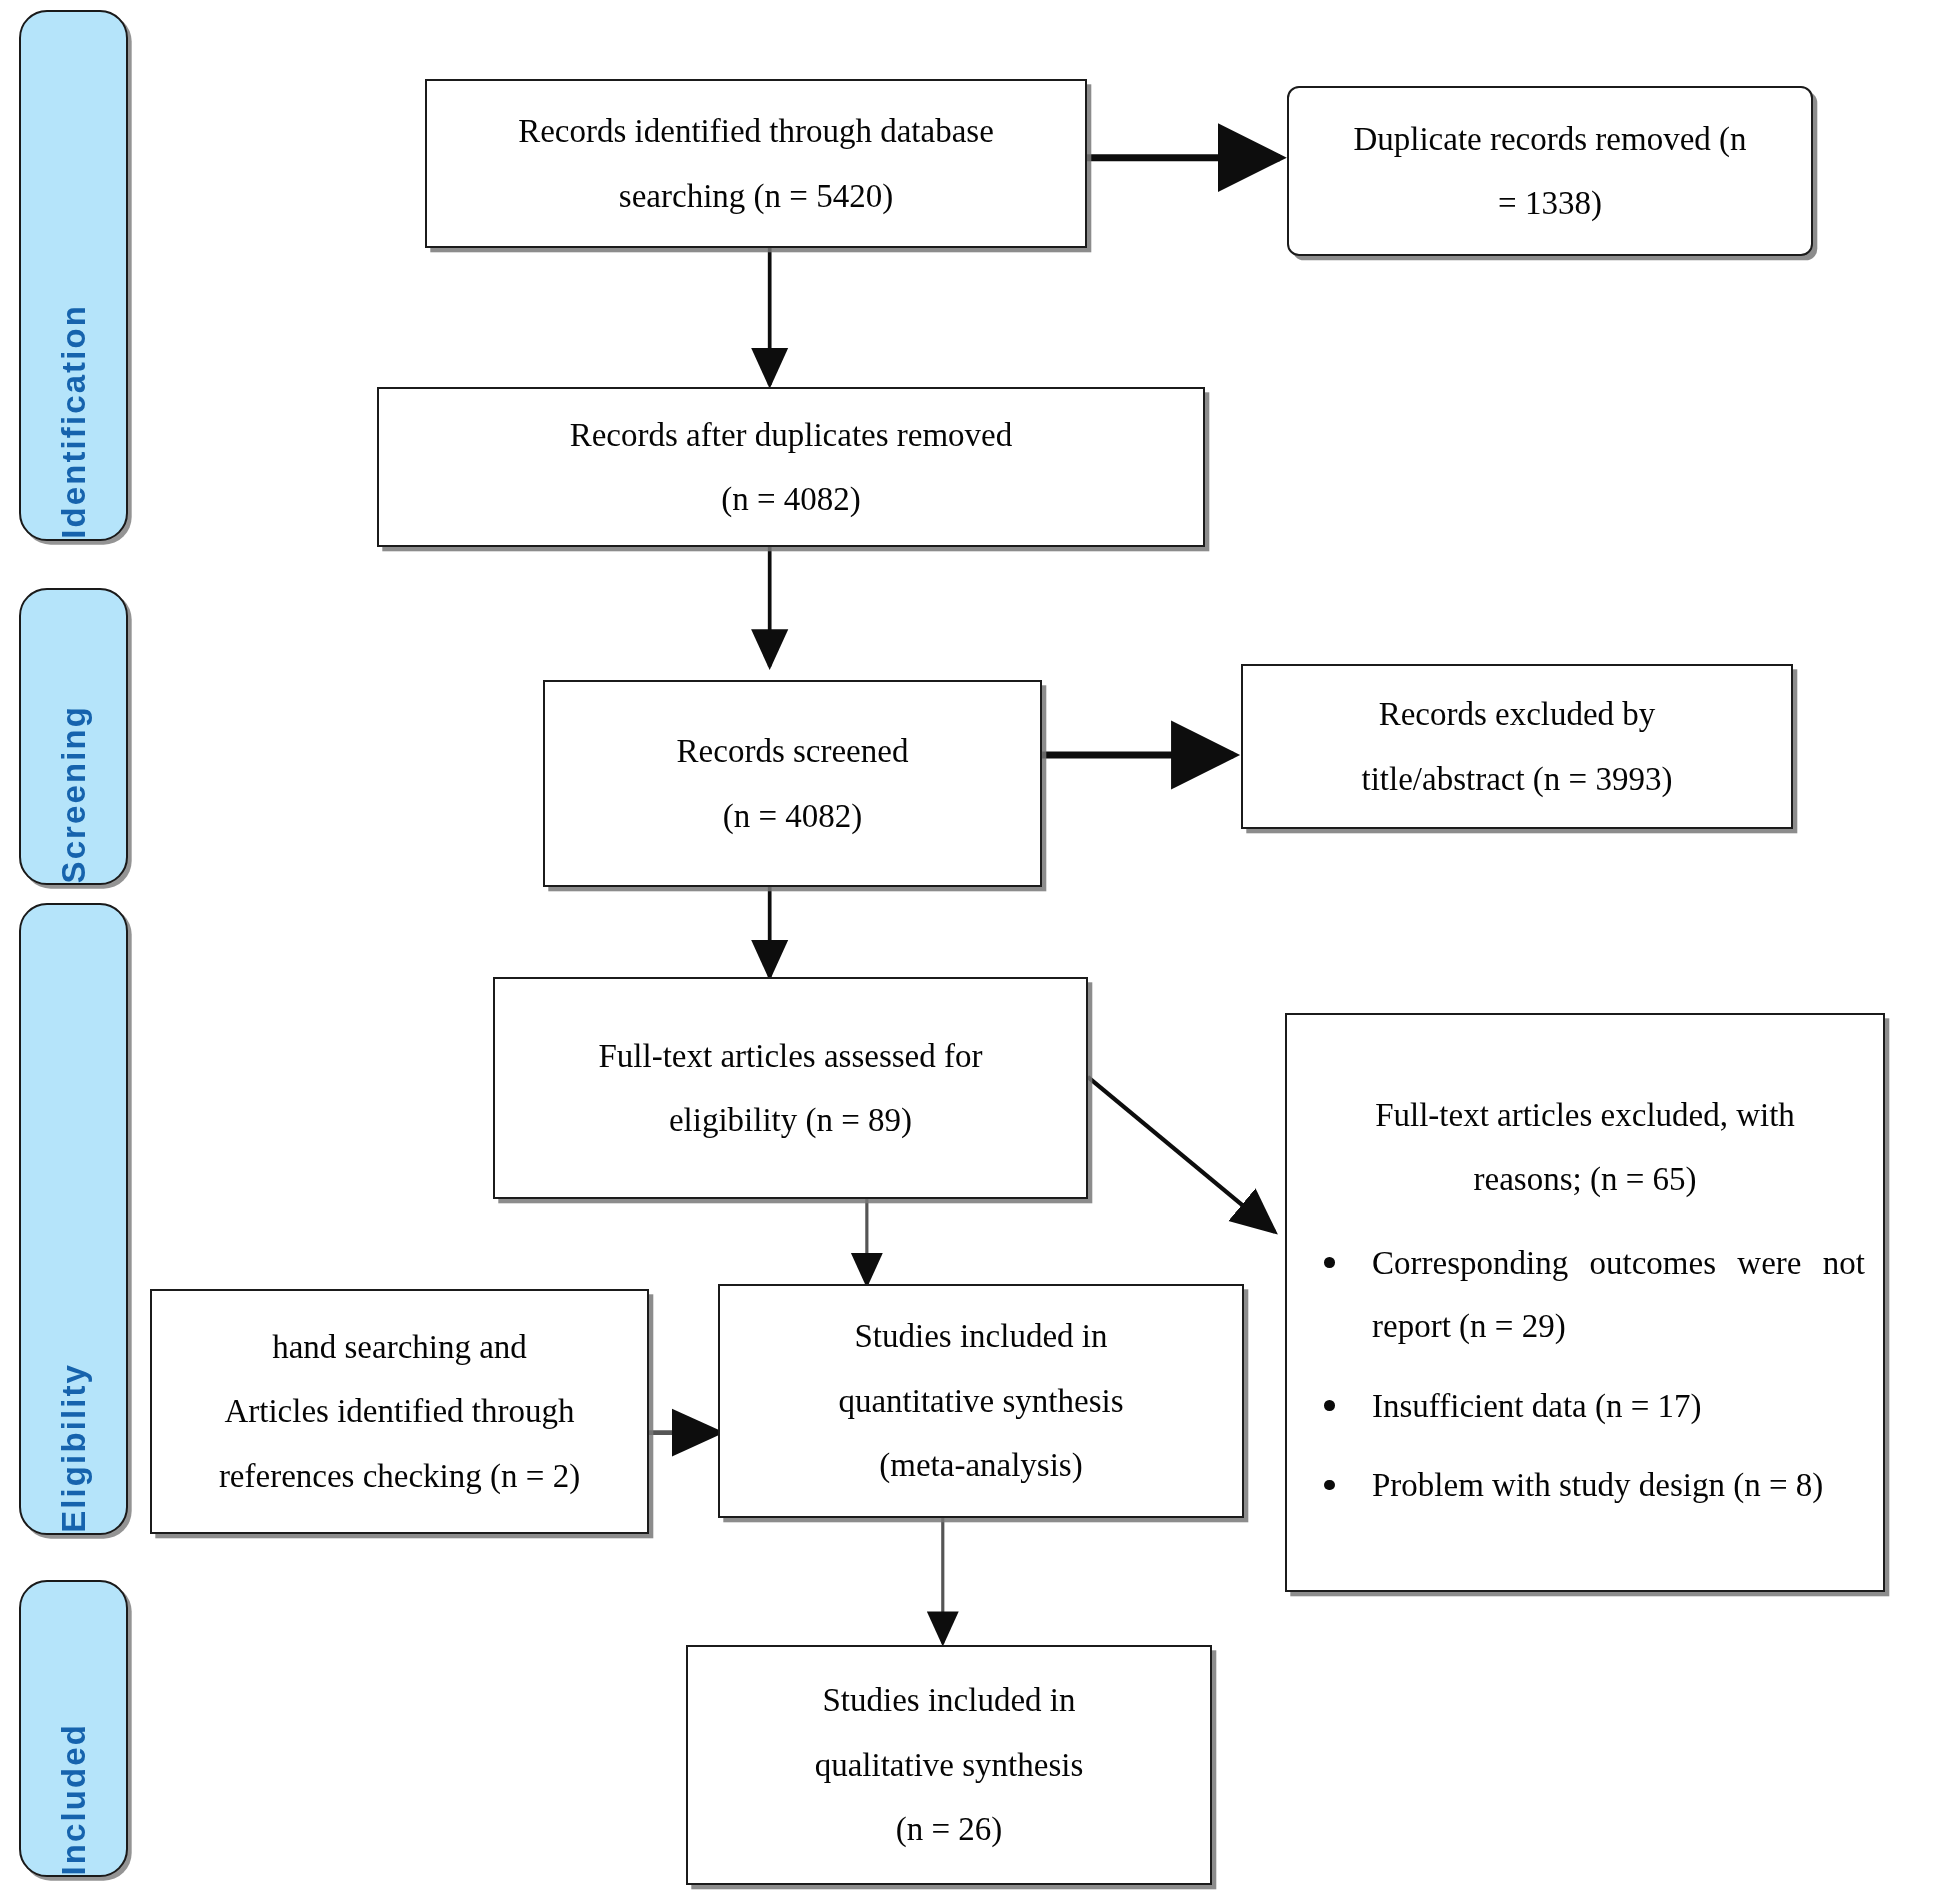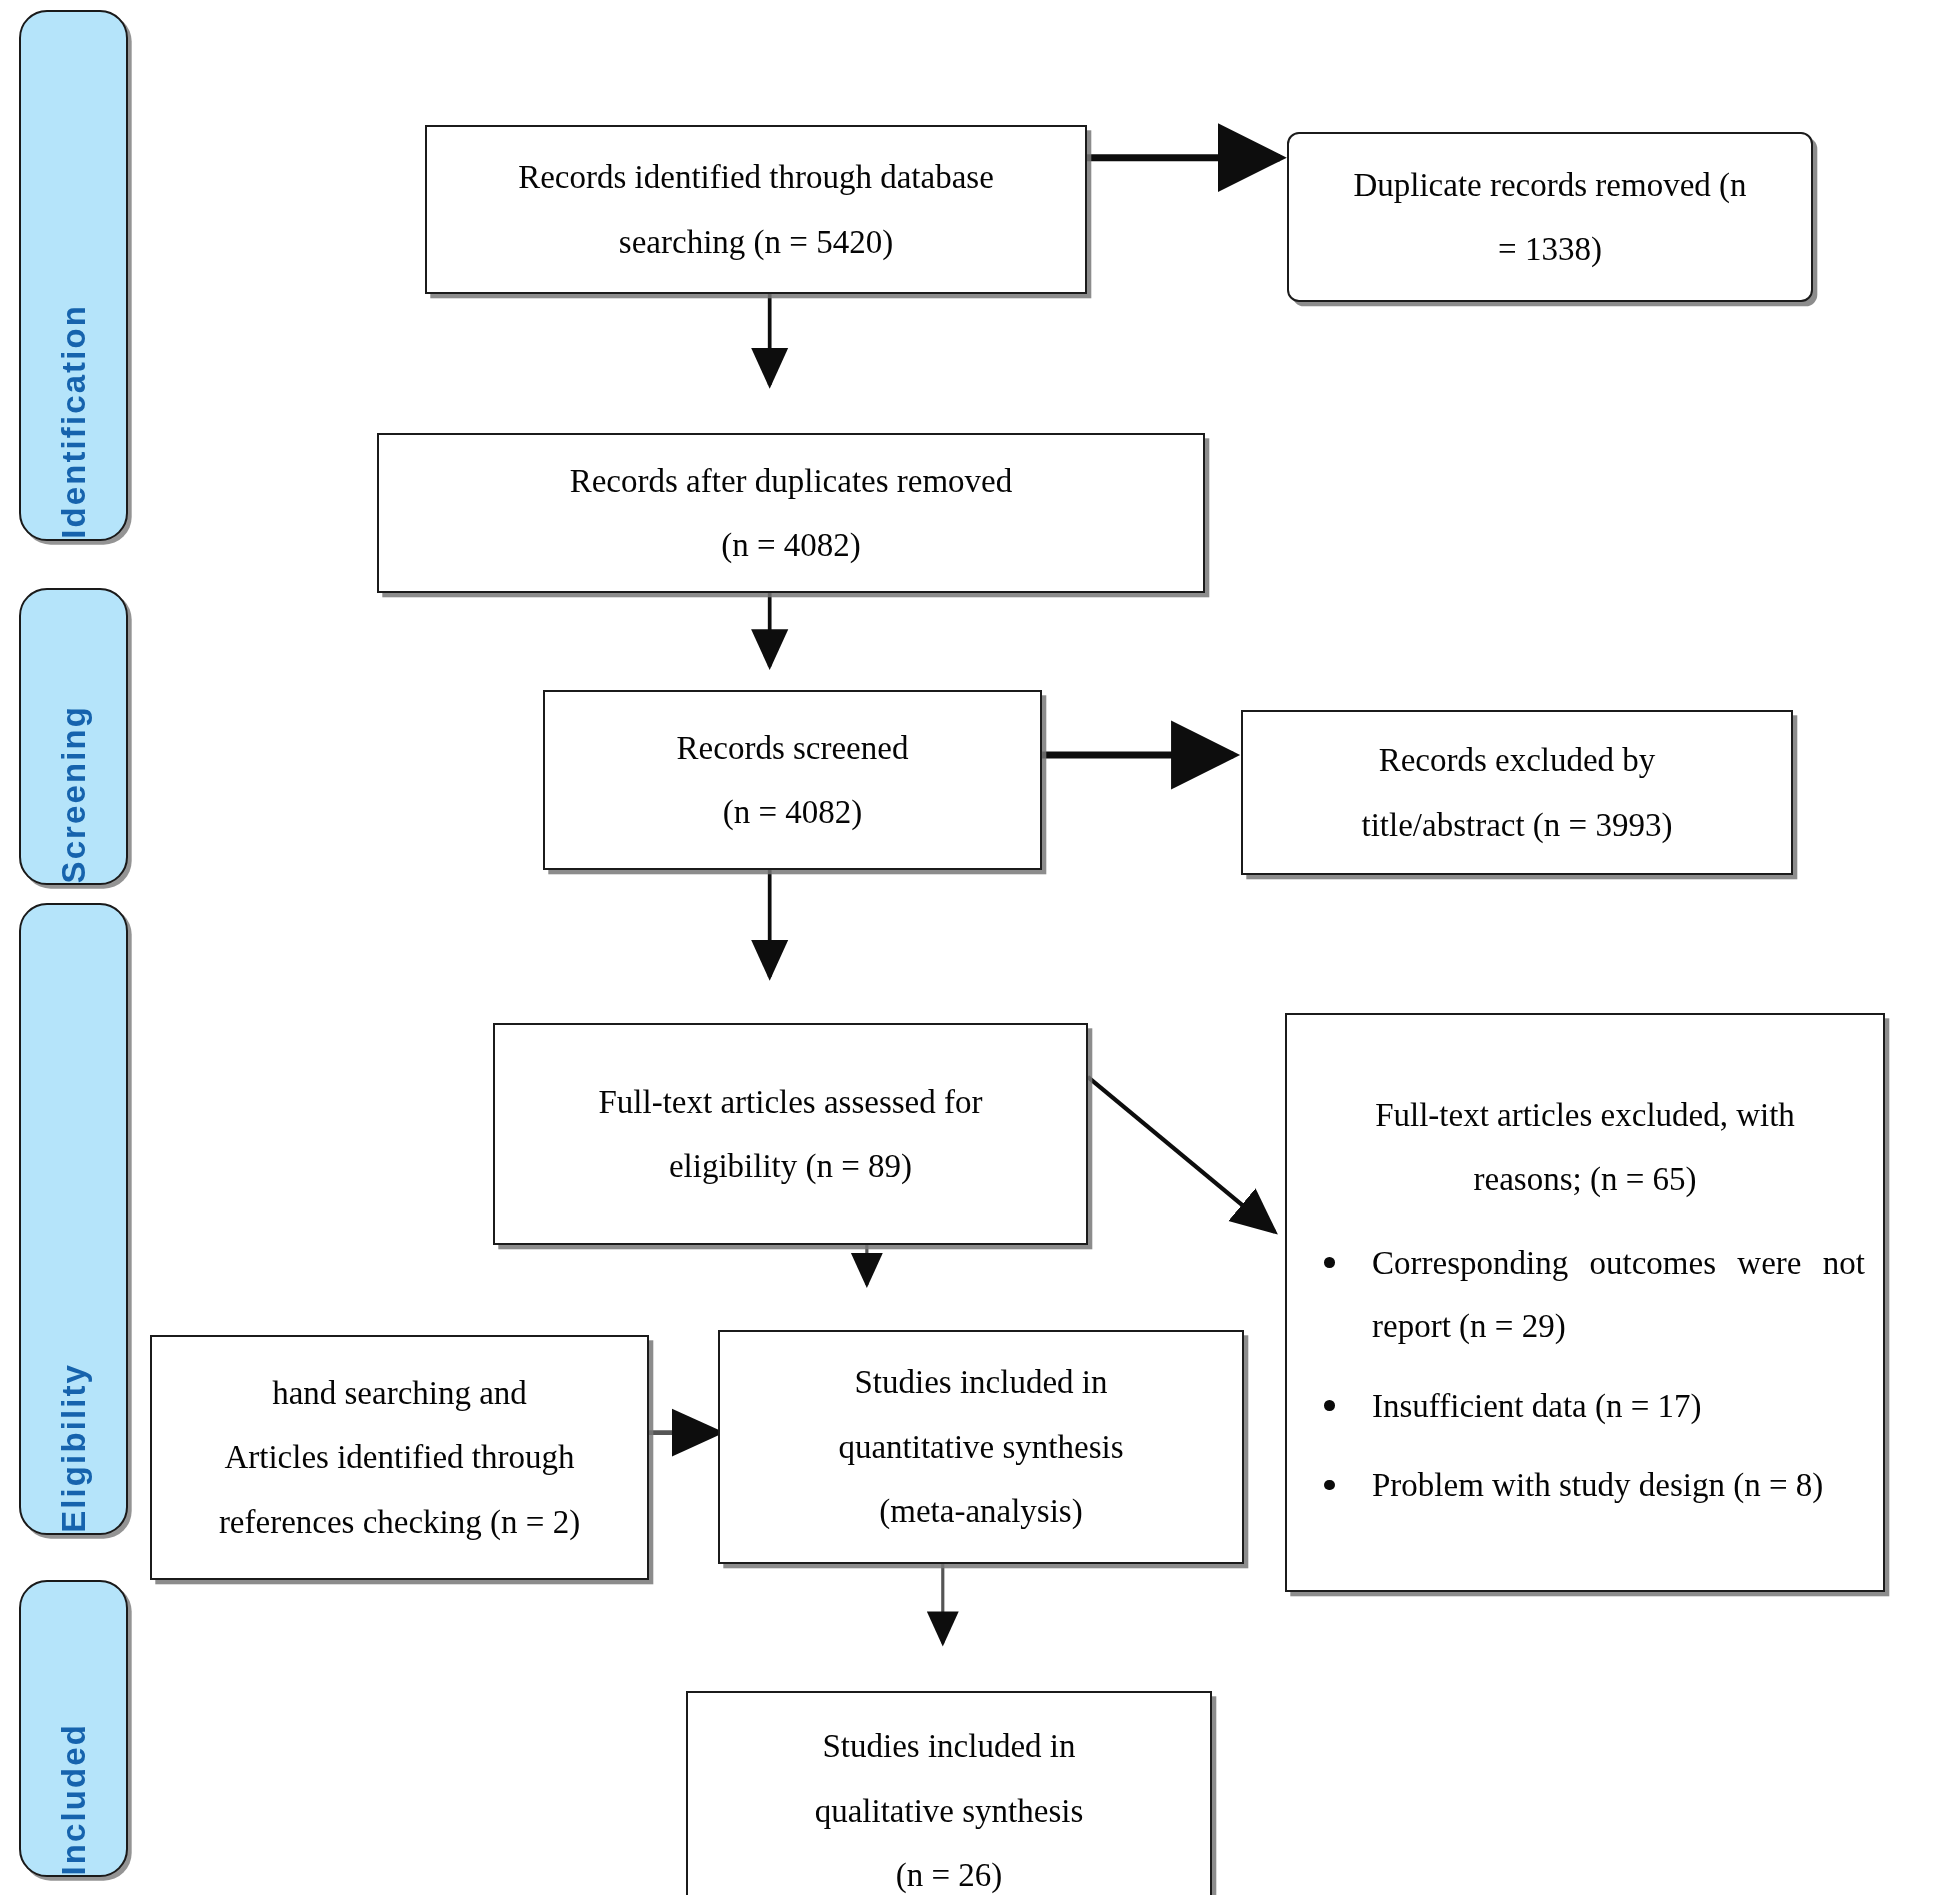--- a/index.html
+++ b/index.html
@@ -61,21 +61,20 @@
     display: flex;
     flex-direction: column;
     align-items: center;
     justify-content: center;
     text-align: center;
     color: #050505;
     font-family: "Liberation Serif", serif;
     font-size: 33px;
     line-height: 1.95;
     padding: 5.3px 14px;
-    margin-top: 46px;
   }
   .flow-box .ln { display: block; white-space: nowrap; }
 
   
   .reasons-box {
     position: absolute;
     box-sizing: border-box;
     background: #ffffff;
     border: 2.1px solid #1b1b1b;
     box-shadow: 4.8px 4.8px 0 -0.5px rgba(120,120,120,0.85);
@@ -174,21 +173,21 @@
   <div class="flow-box" style="left:1287px; top:86px; width:526px; height:170px;border-radius:12px;">
     <span class="ln">Duplicate records removed (n</span>
     <span class="ln">= 1338)</span>
   </div>
 
   <div class="flow-box" style="left:377px; top:387px; width:828px; height:160px;">
     <span class="ln">Records after duplicates removed</span>
     <span class="ln">(n = 4082)</span>
   </div>
 
-  <div class="flow-box" style="left:543px; top:644px; width:499px; height:180px;">
+  <div class="flow-box" style="left:543px; top:680px; width:499px; height:207px;">
     <span class="ln">Records screened</span>
     <span class="ln">(n = 4082)</span>
   </div>
 
   <div class="flow-box" style="left:1241px; top:664px; width:552px; height:165px;">
     <span class="ln">Records excluded by</span>
     <span class="ln">title/abstract (n = 3993)</span>
   </div>
 
   <div class="flow-box" style="left:493px; top:977px; width:595px; height:222px;">

